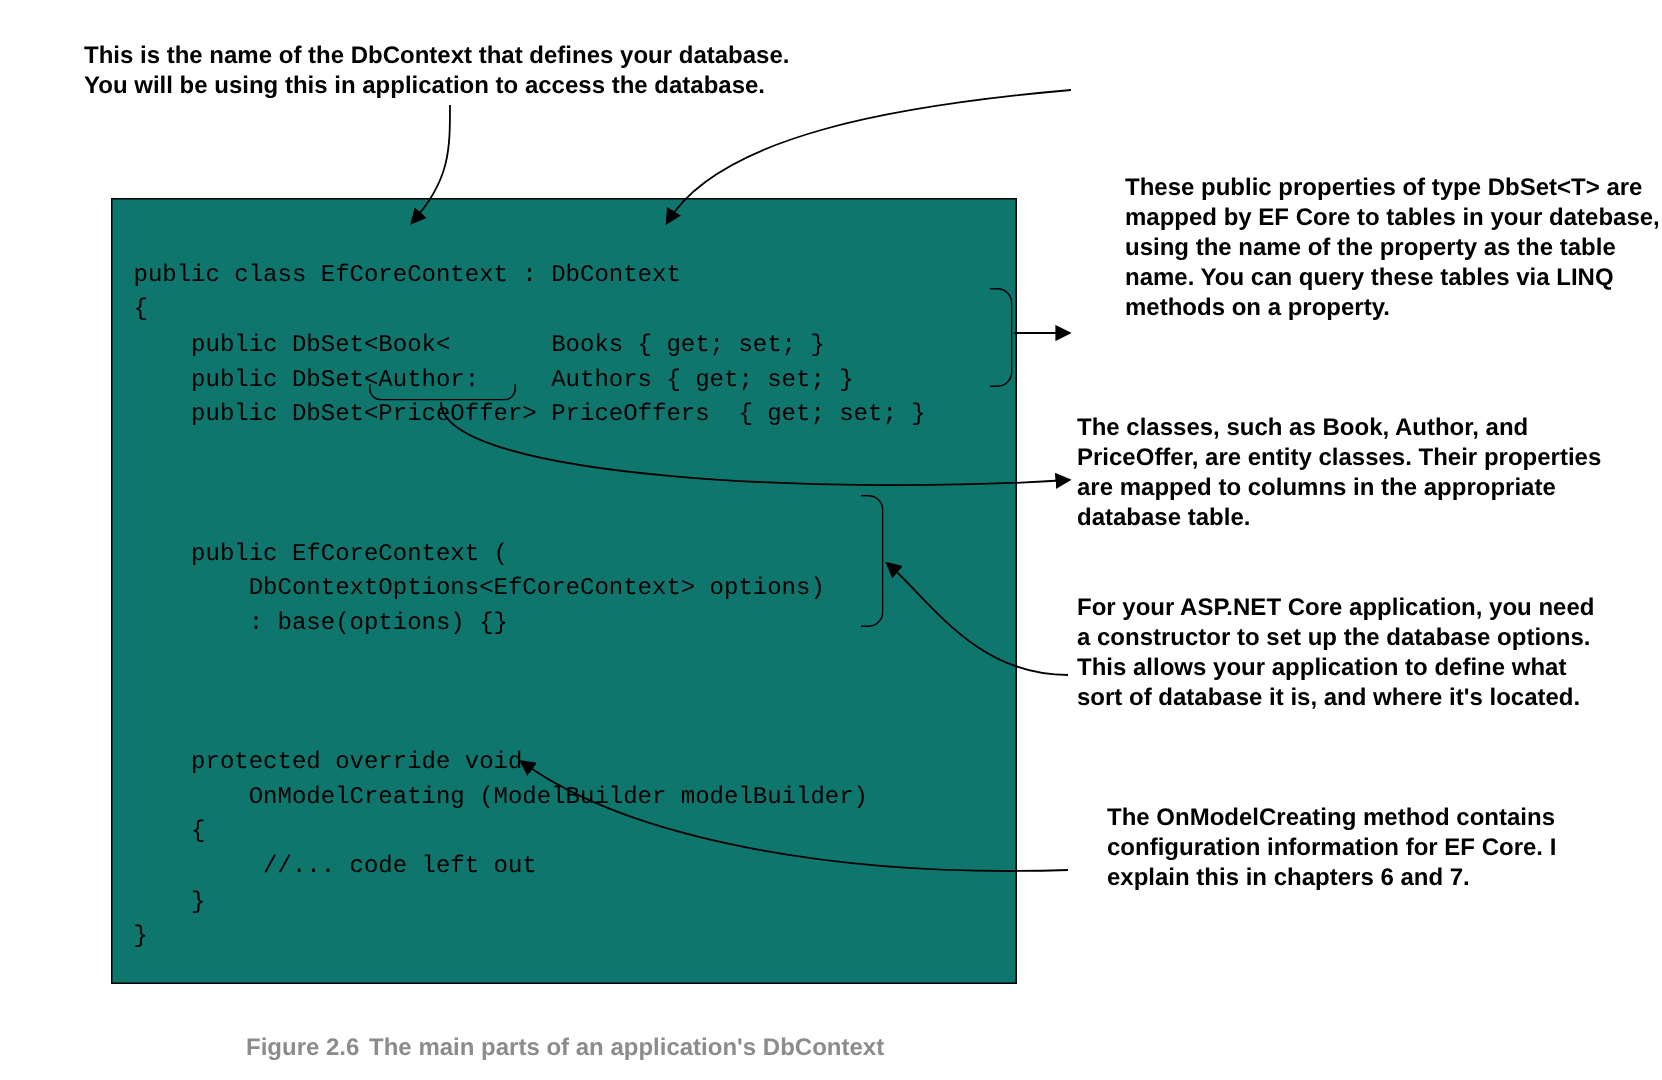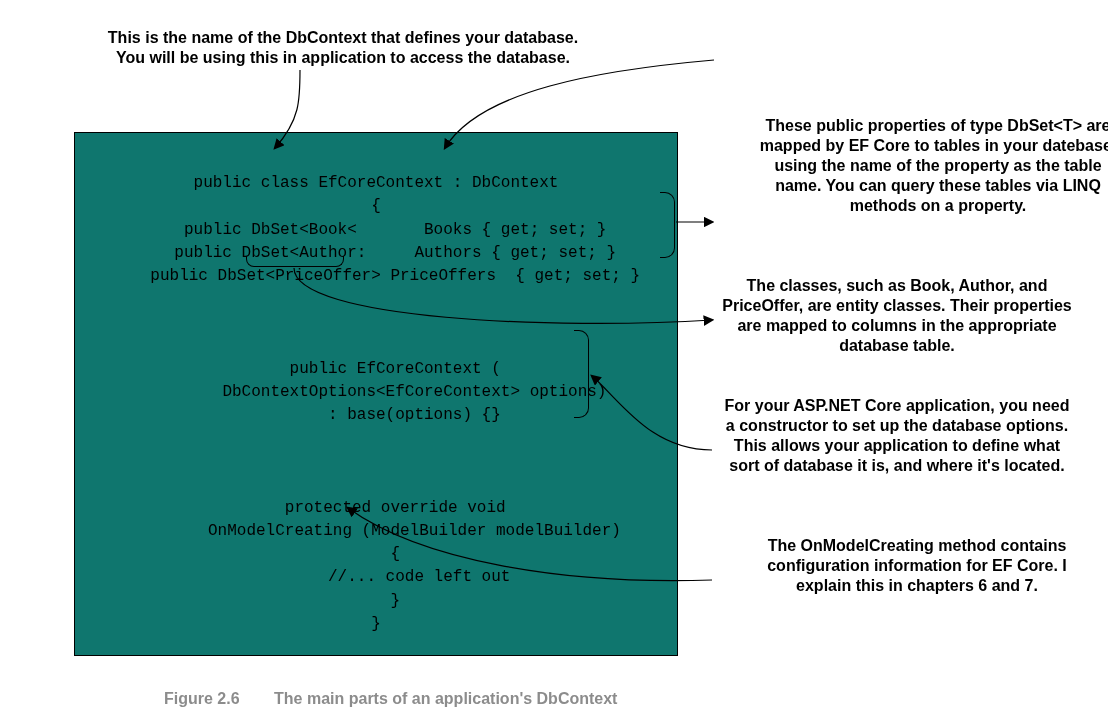--- a/index.html
+++ b/index.html
@@ -7,21 +7,20 @@
     padding: 0;
     background: #ffffff;
     font-family: Arial, Helvetica, sans-serif;
     color: #000;
   }
   .page {
     position: relative;
     width: 1108px;
     height: 720px;
     overflow: hidden;
-    text-align: center;
   }
 
   
   .anno {
     position: absolute;
     font-size: 16px;
     font-weight: 700;
     line-height: 1.25;
   }
 
@@ -52,21 +51,21 @@
     border-left: none;
     border-radius: 0 10px 10px 0;
   }
 
   
   .caption {
     position: absolute;
     font-weight: 700;
     color: #8c8c8c;
   }
-  .caption .figno { margin-right: 30px; }
+  .caption .figno { margin-right: 2px; }
 
   
   .underbrace {
     position: absolute;
     width: 96px;
     height: 10px;
     border: 1.5px solid #000;
     border-top: none;
     border-radius: 0 0 8px 8px;
   }

